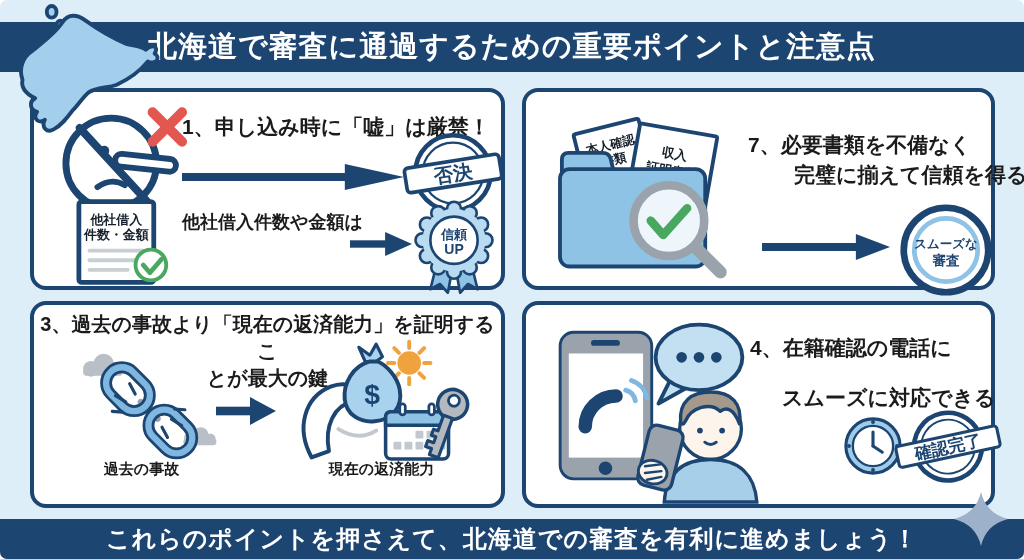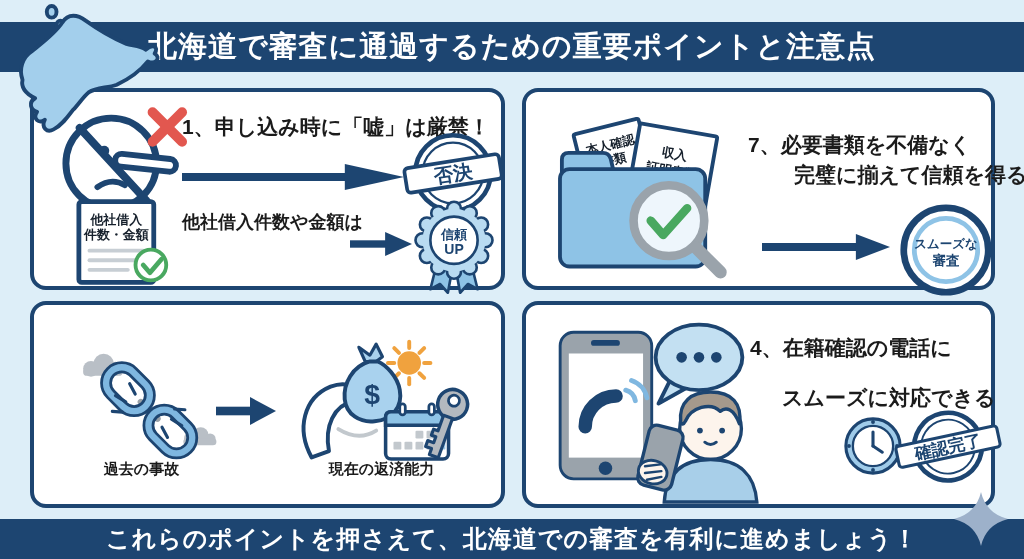--- a/index.html
+++ b/index.html
@@ -1,17 +1,17 @@
 <!DOCTYPE html>
 <html><head>
 <meta charset="utf-8">
 <style>
   html,body{margin:0;padding:0;}
   body{font-family:"Liberation Sans","DejaVu Sans",sans-serif;}
-  .stage{position:relative;width:1024px;height:559px;background:#ddeef8;overflow:hidden;}
+  .stage{position:relative;width:1024px;height:559px;background:#ddeef8;overflow:hidden;border-radius:7px;}
   .band{position:absolute;left:0;width:1024px;background:#1d4571;z-index:1;}
   .band-text{width:100%;text-align:center;color:#ffffff;font-weight:700;
              position:absolute;top:50%;transform:translateY(-50%);letter-spacing:1px;}
   .header-band{top:22px;height:50px;}
   .header-band .band-text{font-size:29px;}
   .footer-band{top:519px;height:40px;}
   .footer-band .band-text{font-size:24px;}
   .panel{position:absolute;background:#ffffff;border:4px solid #1d4571;border-radius:16px;z-index:1;}
   .abs{position:absolute;}
   .jt{font-weight:700;color:#1b1b1b;}
@@ -167,20 +167,24 @@
     <svg class="abs" style="left:372px;top:110px;" width="96" height="96" viewBox="0 0 100 100">
       <circle cx="50" cy="50" r="44" fill="#fff" stroke="#1d4571" stroke-width="7"></circle>
       <circle cx="50" cy="50" r="33" fill="#fff" stroke="#8ec3e6" stroke-width="5"></circle>
       <text x="50" y="48" font-size="13" text-anchor="middle" fill="#1d4571">スムーズな</text>
       <text x="50" y="66" font-size="14" text-anchor="middle" fill="#1d4571">審査</text>
     </svg>
   </div>
 
   <div class="panel" style="left:30px;top:301px;width:467px;height:199px;">
 
+    <div class="abs jt" style="left:0;top:6px;width:100%;text-align:center;font-size:20px;line-height:1.35;">
+      <div>3、過去の事故より「現在の返済能力」を証明するこ</div>
+      <div>とが最大の鍵</div>
+    </div>
 
     <svg class="abs" style="left:20px;top:48px;" width="190" height="112" viewBox="0 0 195 142">
       <g fill="#b9bfc6">
         <g transform="translate(10,2)">
             <circle cx="14" cy="18" r="10"></circle>
             <circle cx="30" cy="12" r="13"></circle>
             <circle cx="45" cy="18" r="9"></circle>
             <rect x="4" y="17" width="50" height="10" rx="5"></rect>
           </g>
         <g transform="translate(138,96)">

